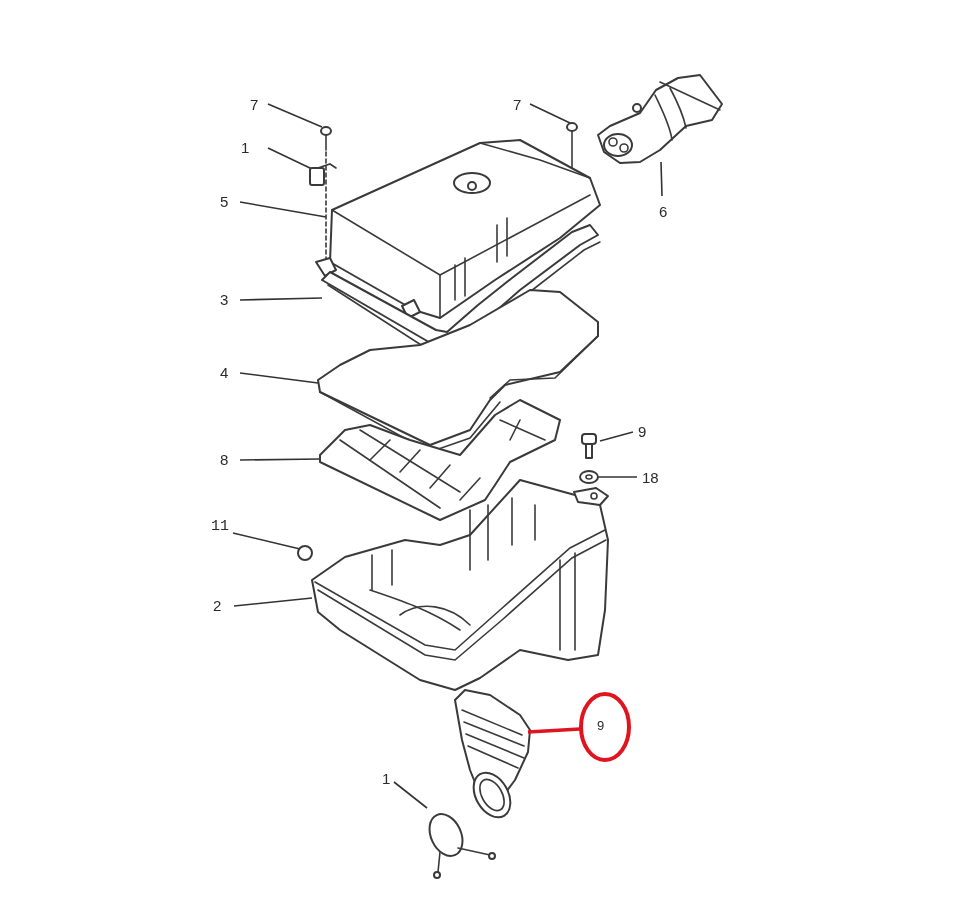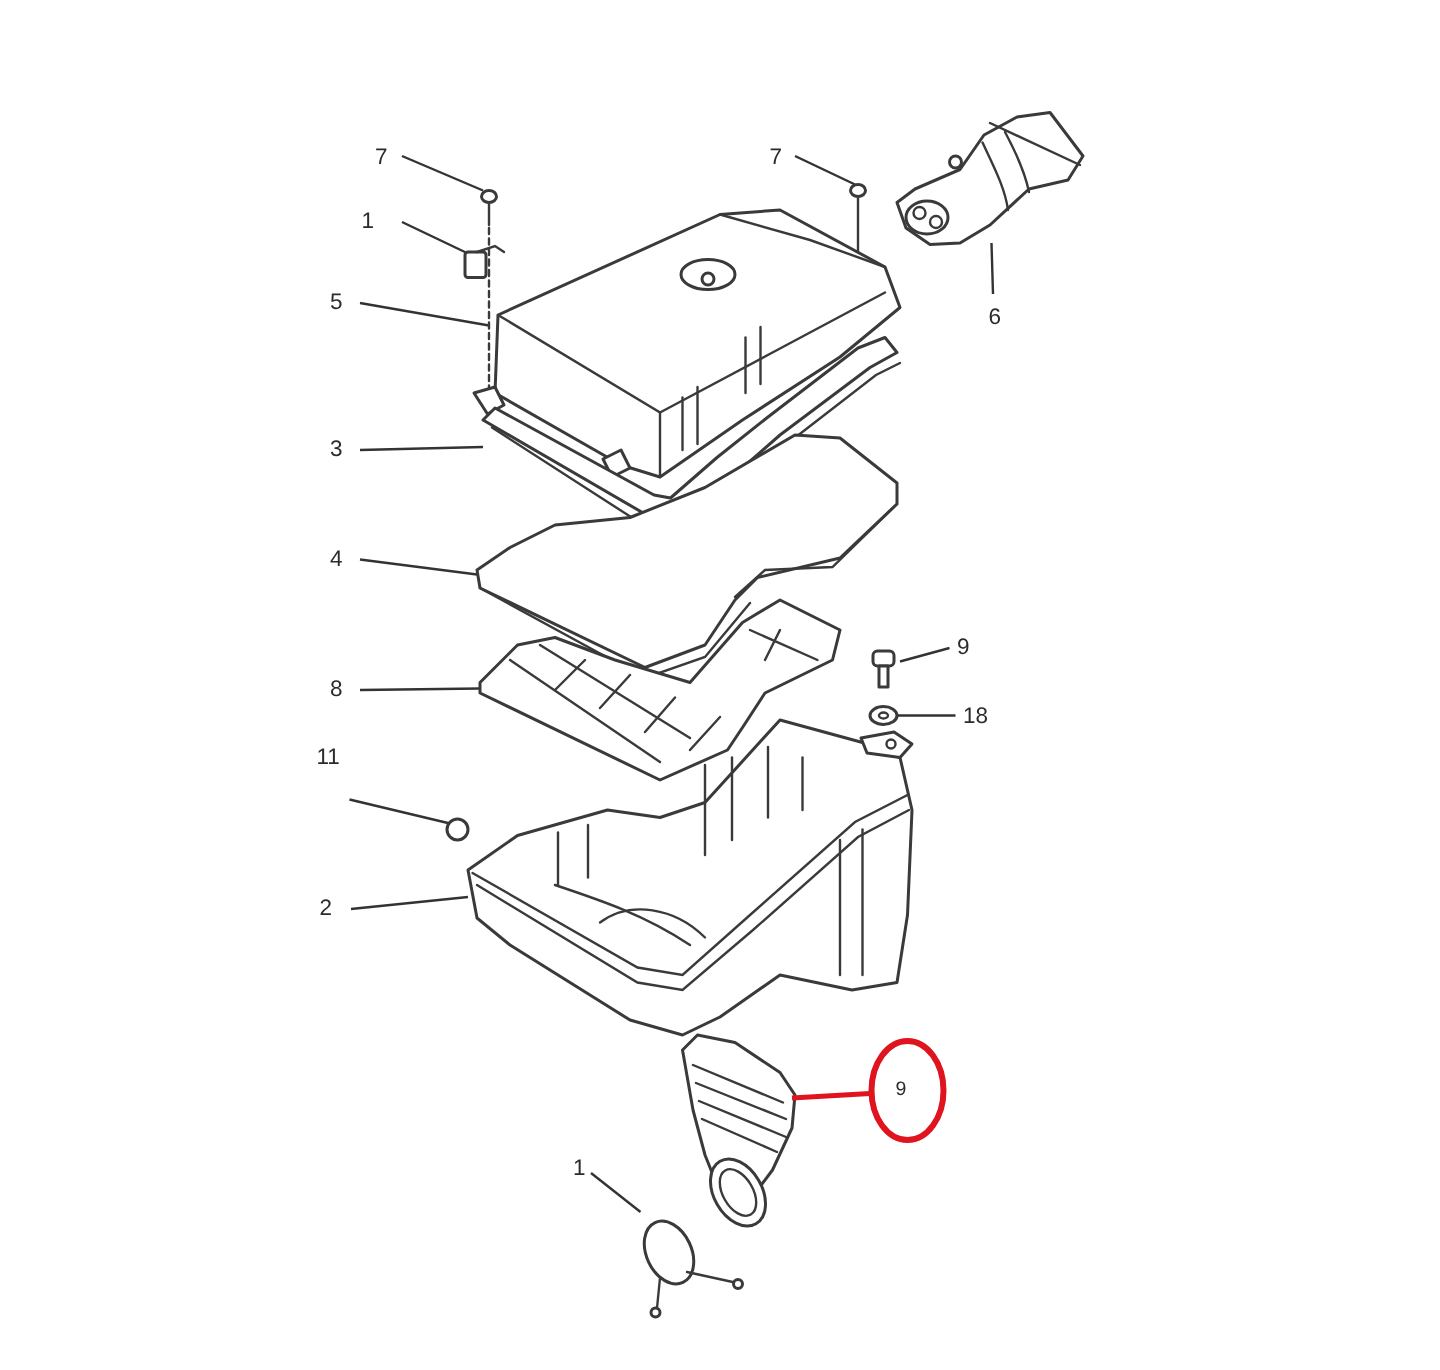--- a/index.html
+++ b/index.html
@@ -143,20 +143,20 @@
     <ellipse class="hl-ring" cx="605" cy="727" rx="24" ry="33"></ellipse>
   </g>
 </svg>
 
 <div class="callout" style="left:250px;top:97px;">7</div>
 <div class="callout" style="left:241px;top:140px;">1</div>
 <div class="callout" style="left:220px;top:194px;">5</div>
 <div class="callout" style="left:220px;top:292px;">3</div>
 <div class="callout" style="left:220px;top:365px;">4</div>
 <div class="callout" style="left:220px;top:452px;">8</div>
-<div class="callout" style="left:211px;top:497px;">11</div>
+<div class="callout" style="left:211px;top:519px;font-family:Liberation Mono, monospace;">11</div>
 <div class="callout" style="left:213px;top:598px;">2</div>
 <div class="callout" style="left:382px;top:771px;">1</div>
 <div class="callout" style="left:513px;top:97px;">7</div>
 <div class="callout" style="left:659px;top:204px;">6</div>
 <div class="callout" style="left:638px;top:424px;">9</div>
 <div class="callout" style="left:642px;top:470px;">18</div>
 <div class="callout" style="left:597px;top:719px;font-size:13px;">9</div>
 
 </body></html>

